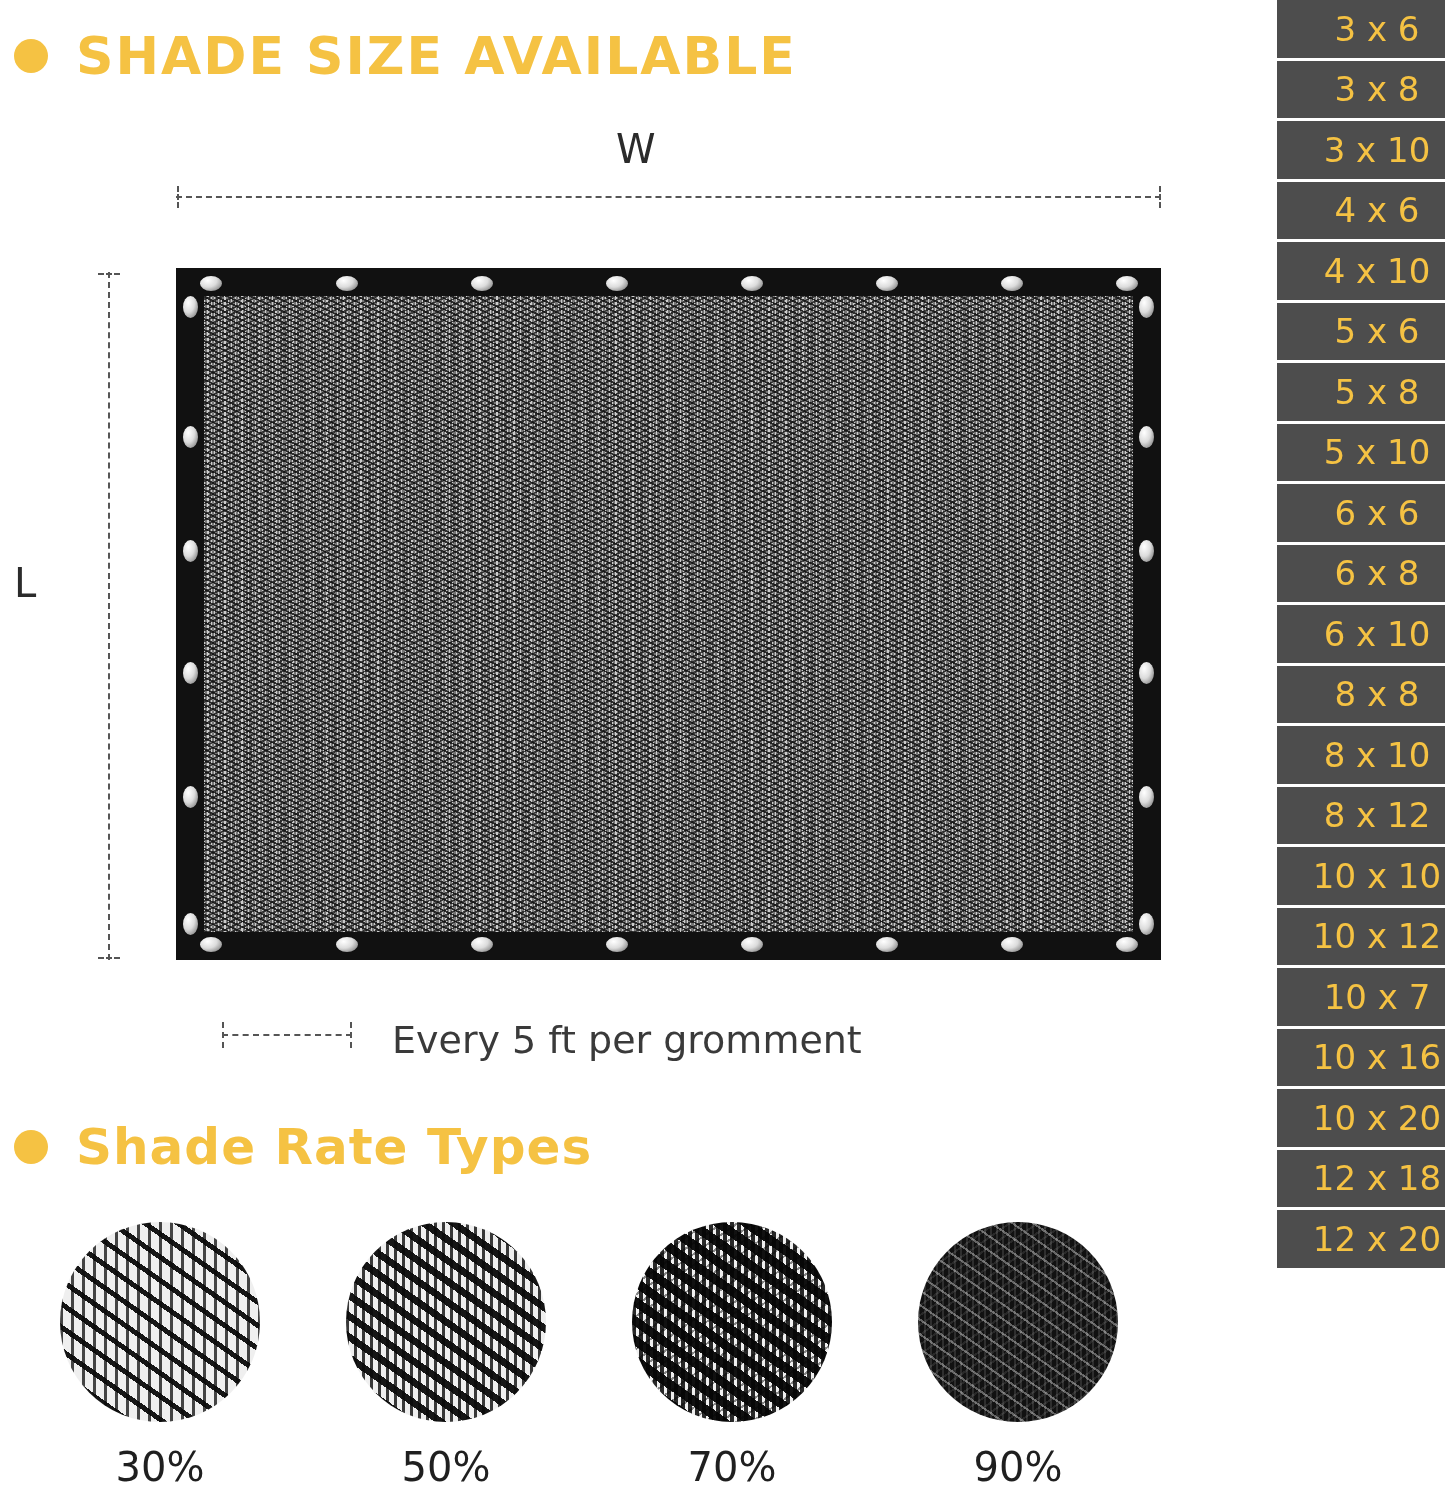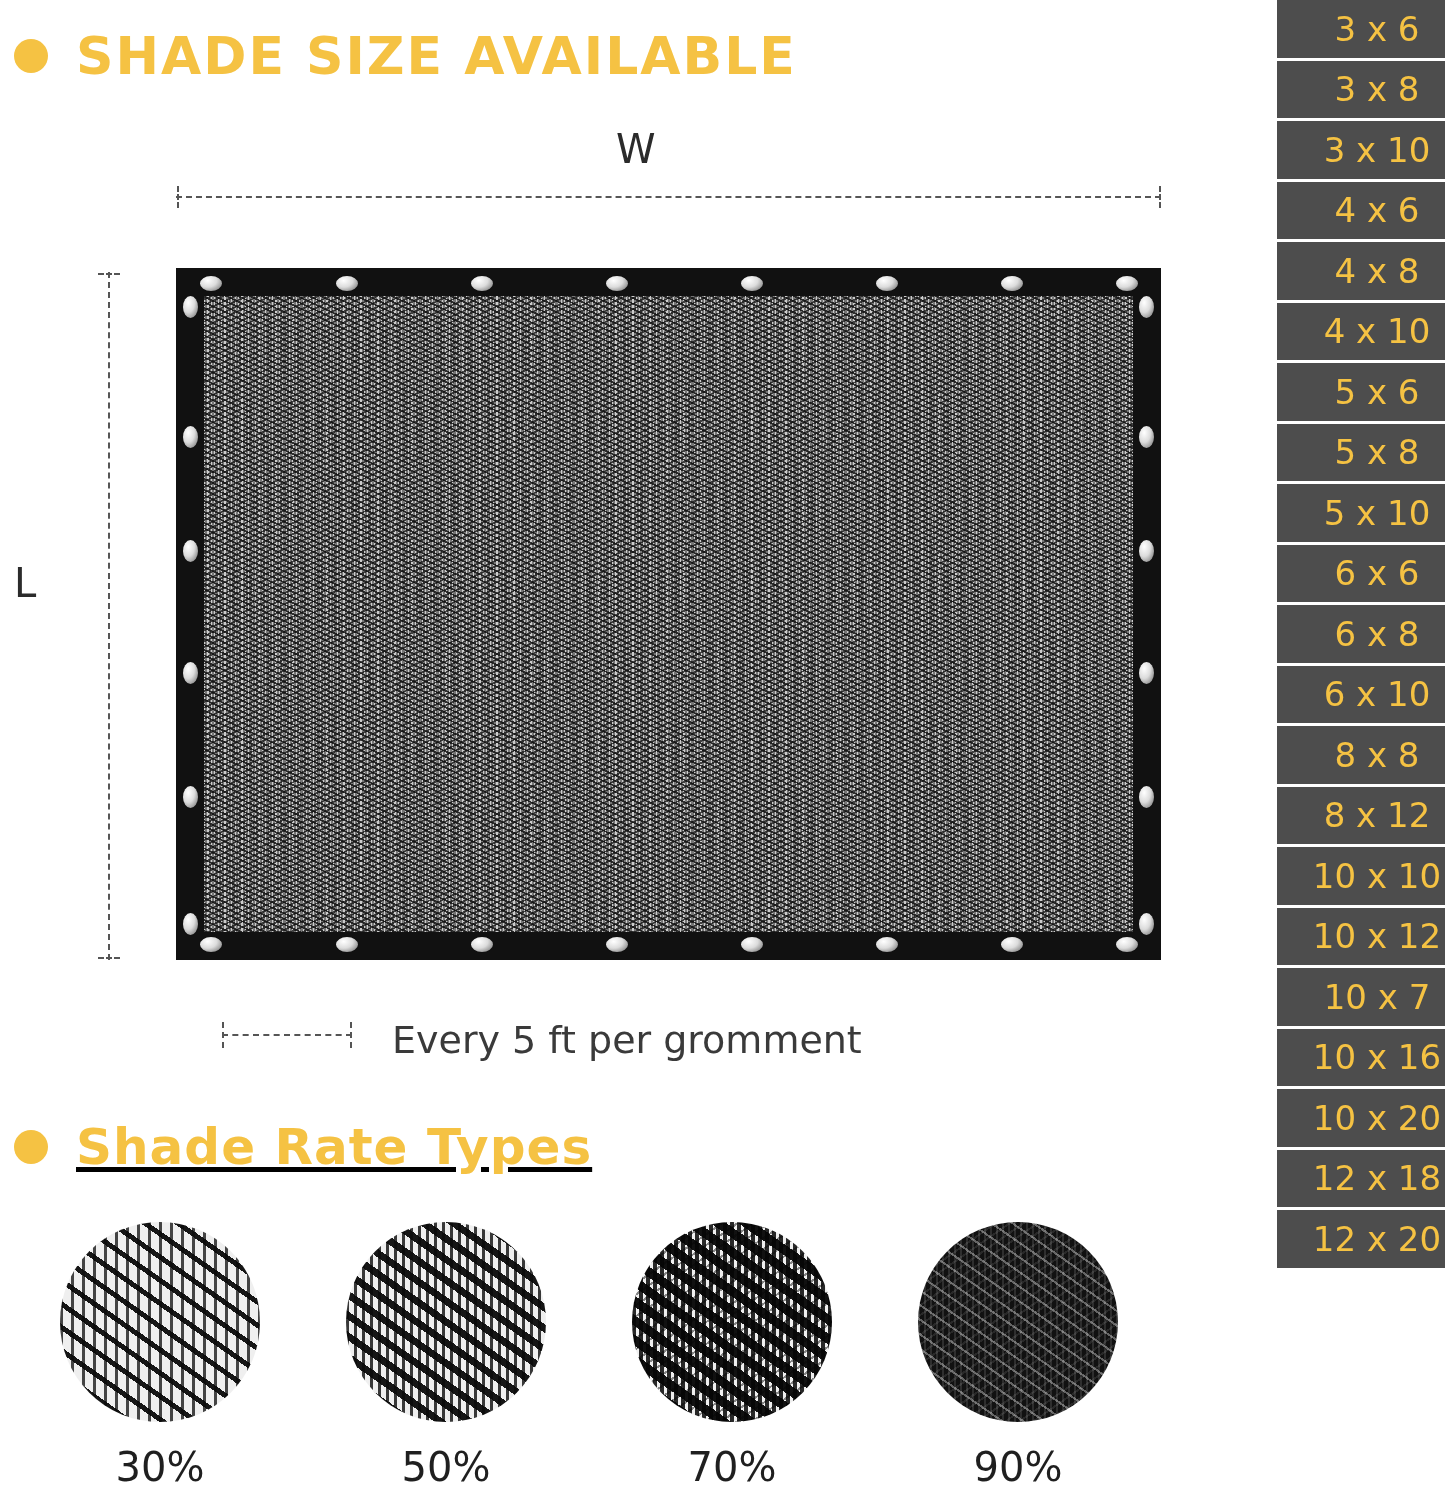--- a/index.html
+++ b/index.html
@@ -29,21 +29,21 @@
     background: #f5c243;
     flex: 0 0 auto;
   }
   .heading-text {
     color: #f5c243;
     font-weight: bold;
     letter-spacing: 1px;
   }
   #heading-1 { left: 14px; top: 26px; text-align: center; }
   #heading-1 .heading-text { font-size: 52px; letter-spacing: 2px; }
-  #heading-2 { left: 14px; top: 1118px; text-decoration: underline; }
+  #heading-2 { left: 14px; top: 1118px; }
   #heading-2 .heading-text { font-size: 50px; }
 
   
   #panel-wrap {
     position: absolute;
     left: 176px;
     top: 268px;
     width: 985px;
     height: 692px;
   }
@@ -294,29 +294,29 @@
     <div class="swatch sw90"></div>
     <div class="swatch-label">90%</div>
   </div>
 </div>
 
 <div id="size-list">
   <div class="size-chip">3 x 6</div>
   <div class="size-chip">3 x 8</div>
   <div class="size-chip">3 x 10</div>
   <div class="size-chip">4 x 6</div>
-  <div class="size-chip">4 x 8</div>
   <div class="size-chip">4 x 10</div>
   <div class="size-chip">5 x 6</div>
   <div class="size-chip">5 x 8</div>
   <div class="size-chip">5 x 10</div>
   <div class="size-chip">6 x 6</div>
   <div class="size-chip">6 x 8</div>
   <div class="size-chip">6 x 10</div>
   <div class="size-chip">8 x 8</div>
+  <div class="size-chip">8 x 10</div>
   <div class="size-chip">8 x 12</div>
   <div class="size-chip">10 x 10</div>
   <div class="size-chip">10 x 12</div>
   <div class="size-chip">10 x 7</div>
   <div class="size-chip">10 x 16</div>
   <div class="size-chip">10 x 20</div>
   <div class="size-chip">12 x 18</div>
   <div class="size-chip">12 x 20</div>
 </div>
 

